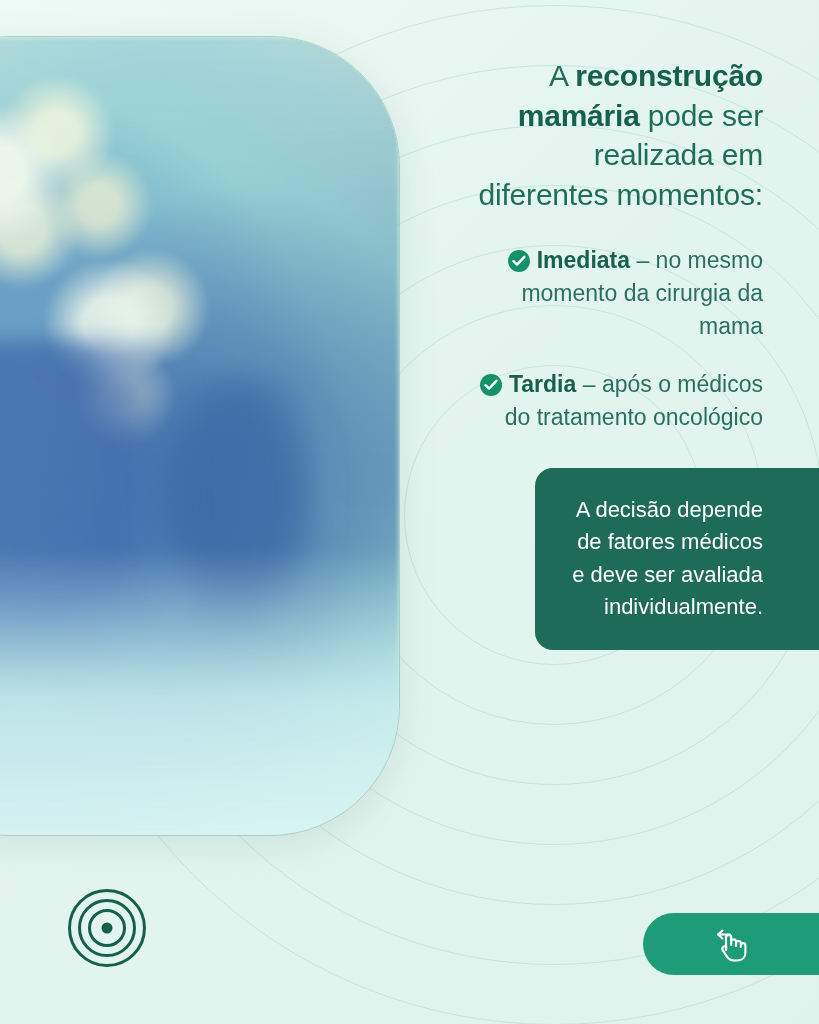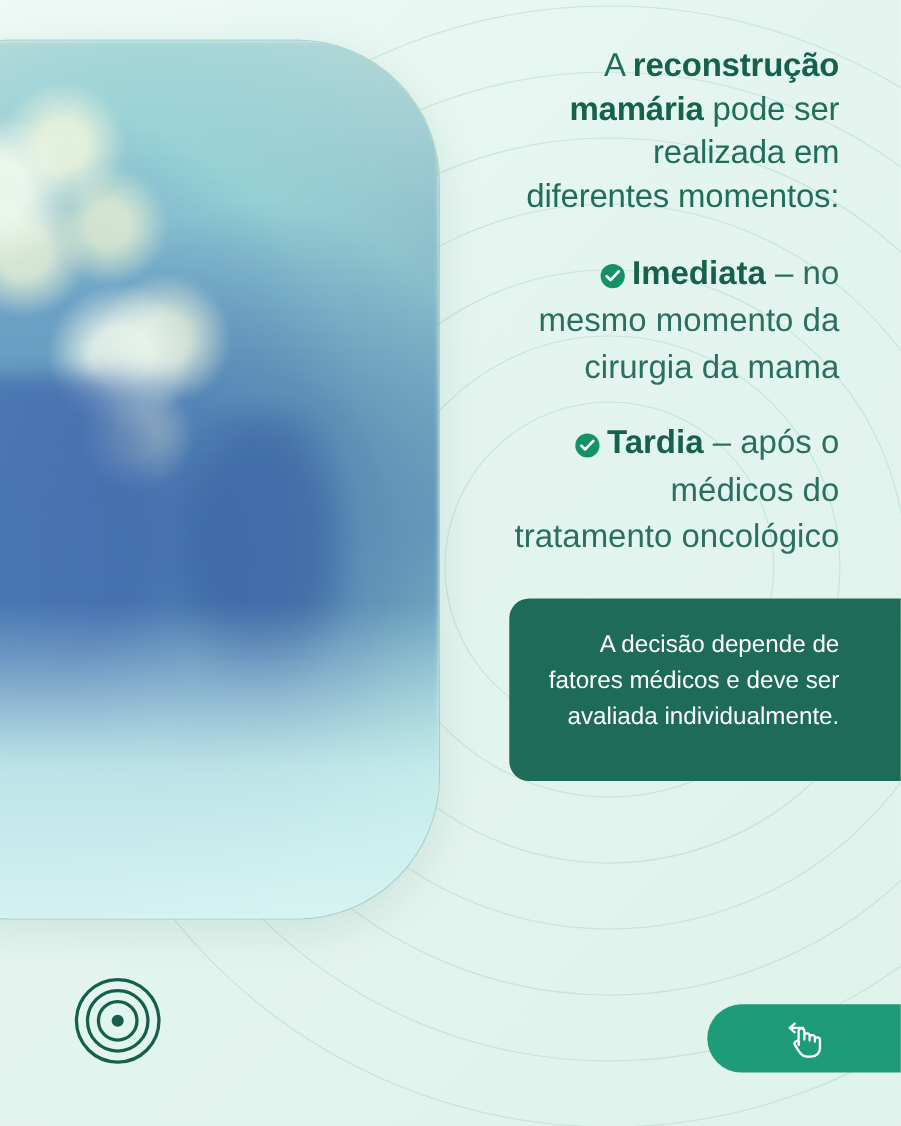--- a/index.html
+++ b/index.html
@@ -102,39 +102,39 @@
     width: 125%;
     height: 42%;
     background: linear-gradient(180deg, rgba(190,235,235,0.0) 0%, rgba(205,240,238,0.85) 45%, rgba(225,248,246,0.95) 100%);
     filter: blur(6px);
   }
 
   
   .content {
     position: absolute;
     right: 56px;
-    top: 40px;
+    top: 56px;
     width: 300px;
     text-align: right;
   }
 
   .headline {
     color: #1f6e5a;
     font-size: 30px;
     line-height: 1.32;
     font-weight: 400;
     letter-spacing: -0.2px;
   }
   .headline b { font-weight: 700; color: #14614d; }
 
   .bullets { margin-top: 30px; }
 
   .bullet {
     color: #2a6f62;
-    font-size: 30px;
+    font-size: 23px;
     line-height: 1.42;
     font-weight: 400;
     margin-bottom: 26px;
     text-align: right;
   }
   .bullet .lead { white-space: nowrap; }
   .bullet strong { color: #16614e; font-weight: 700; }
 
   .check {
     display: inline-block;
@@ -144,26 +144,26 @@
     background: #159169;
     position: relative;
     vertical-align: -4px;
     margin-right: 7px;
   }
   .check svg { position: absolute; left: 4px; top: 5px; }
 
   .note-box {
     position: absolute;
     right: -56px;
-    width: 356px;
+    width: 284px;
     margin-top: 8px;
     background: #1d6b58;
     color: #ffffff;
     border-radius: 18px 0 0 18px;
-    padding: 26px 56px 42px 28px;
+    padding: 26px 56px 26px 28px;
     font-size: 22px;
     line-height: 1.48;
     text-align: right;
   }
 
   
   .logo {
     position: absolute;
     left: 66px;
     bottom: 55px;

